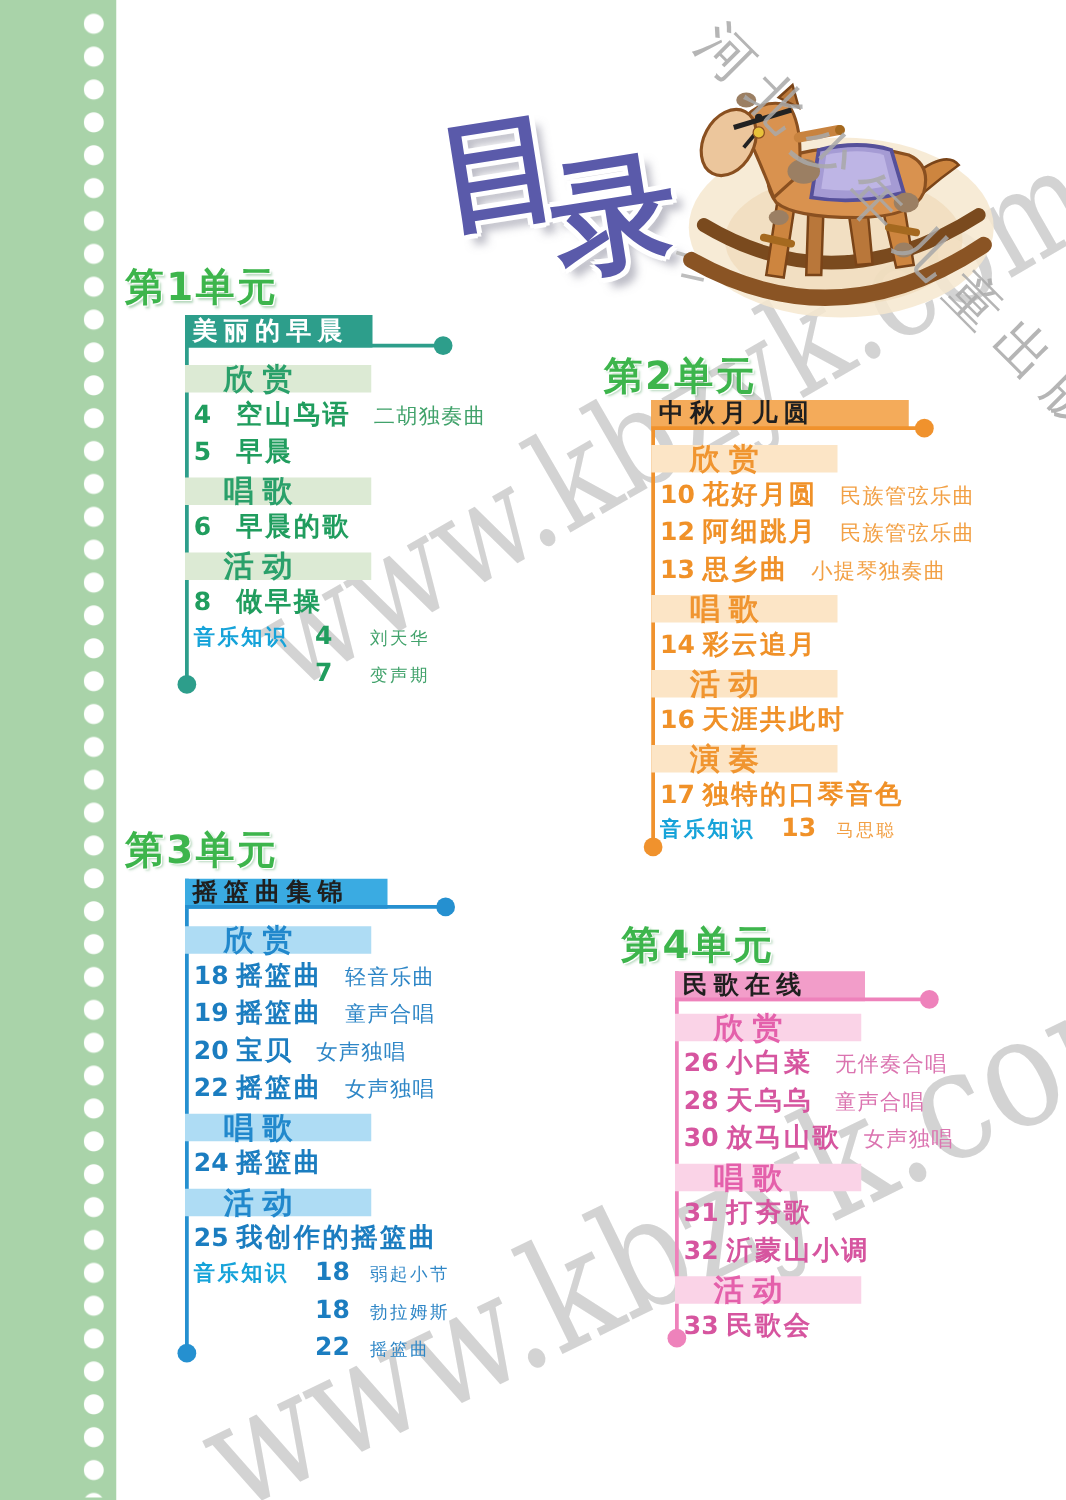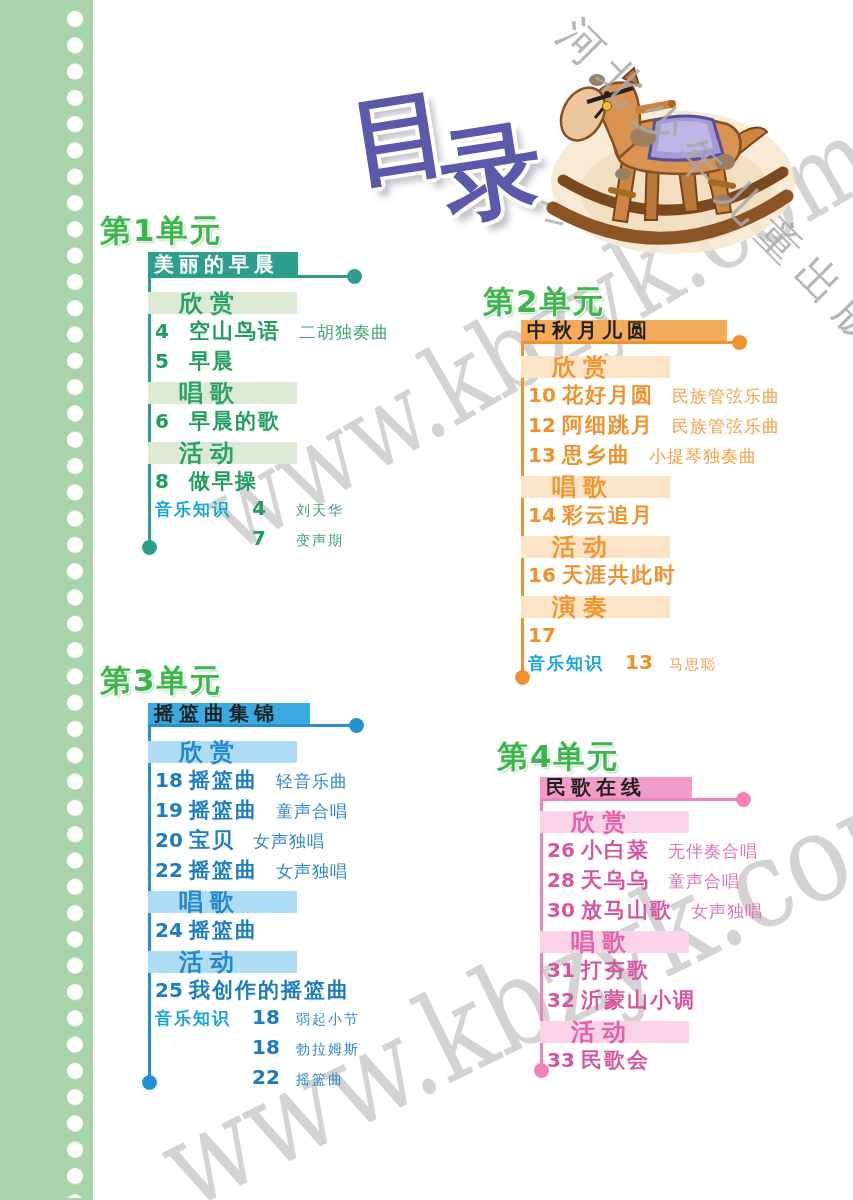--- a/index.html
+++ b/index.html
@@ -215,20 +215,21 @@
         </div>
         <div class="row item">
           <span class="num">16</span>
           <span class="ttl">天涯共此时</span>
         </div>
         <div class="row section">
           <span class="sec">演奏</span>
         </div>
         <div class="row item">
           <span class="num">17</span>
+          <span class="ttl">独特的口琴音色</span>
         </div>
         <div class="row knowledge">
           <span class="klabel">音乐知识</span>
           <span class="knum">13</span>
           <span class="ktext">马思聪</span>
         </div>
       </div>
   </div>
   <div class="unit" style="left: 148px; top: 703px; --main: #3aabe2; --boxtext: #1f1f1f; --line: #2590d0; --secbg: #aedcf4; --sectext: #2188cc; --item: #1b7dc0; --ann: #2e86c6; --know: #16a3d9; --boxh: 24px;">
     <div class="unit-heading" style="left: -48px; top: -40px;">第3单元</div>

